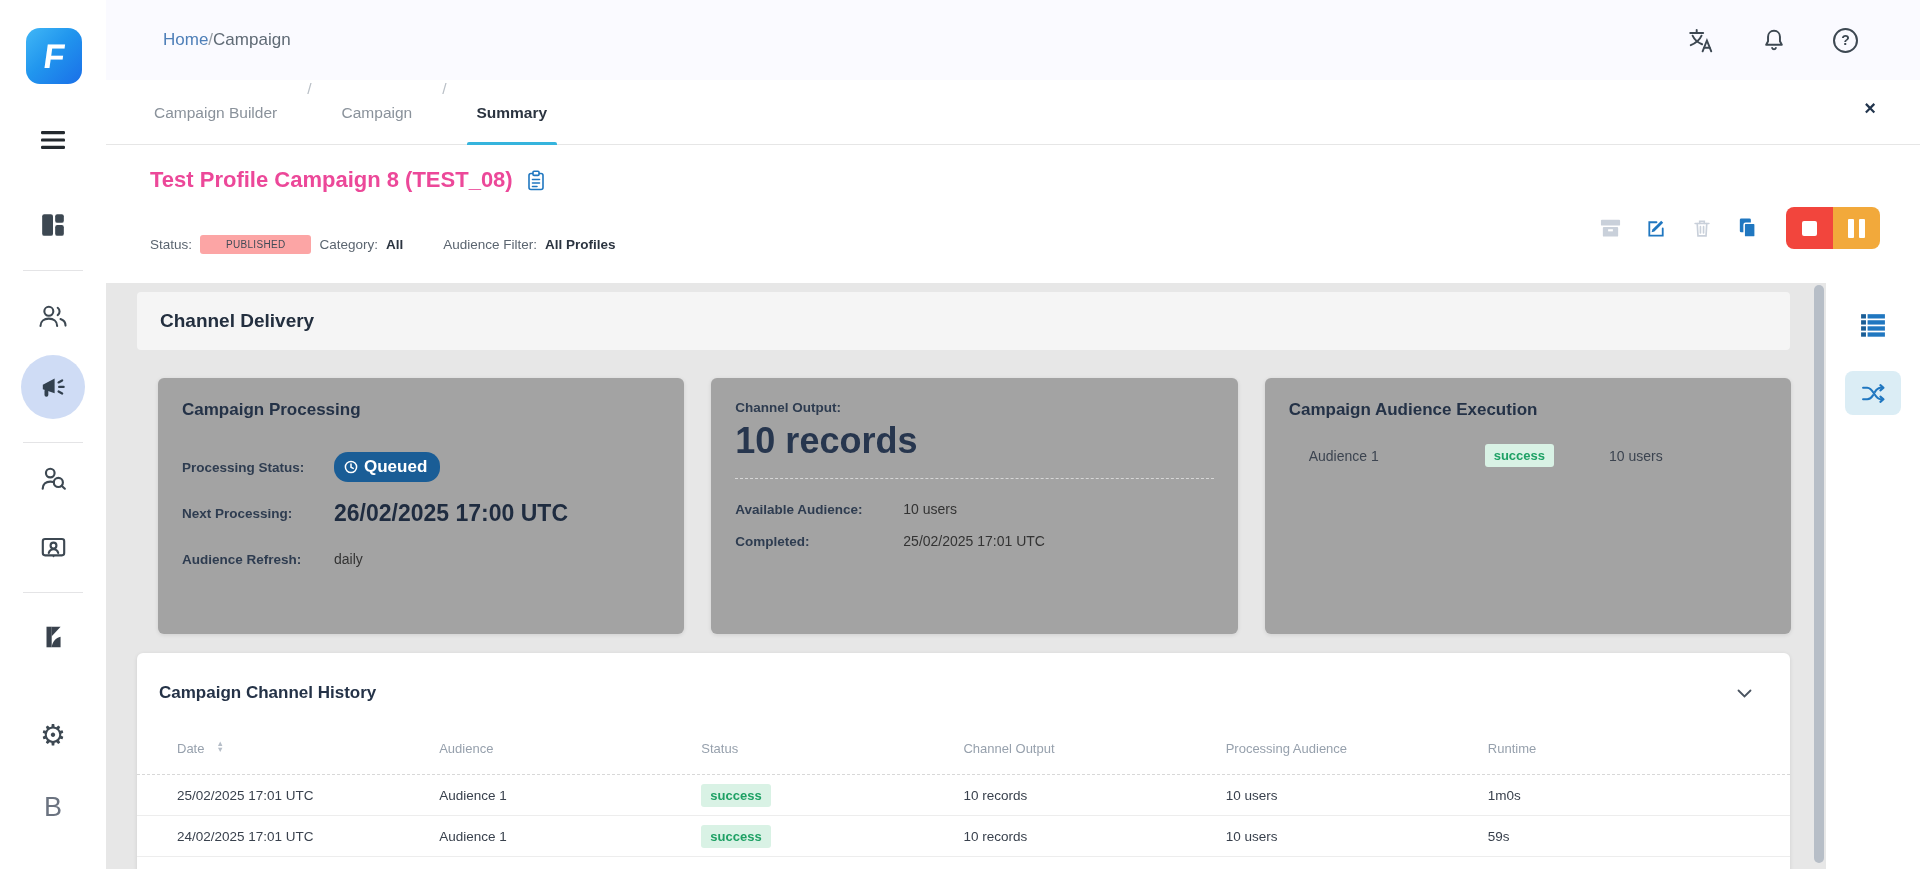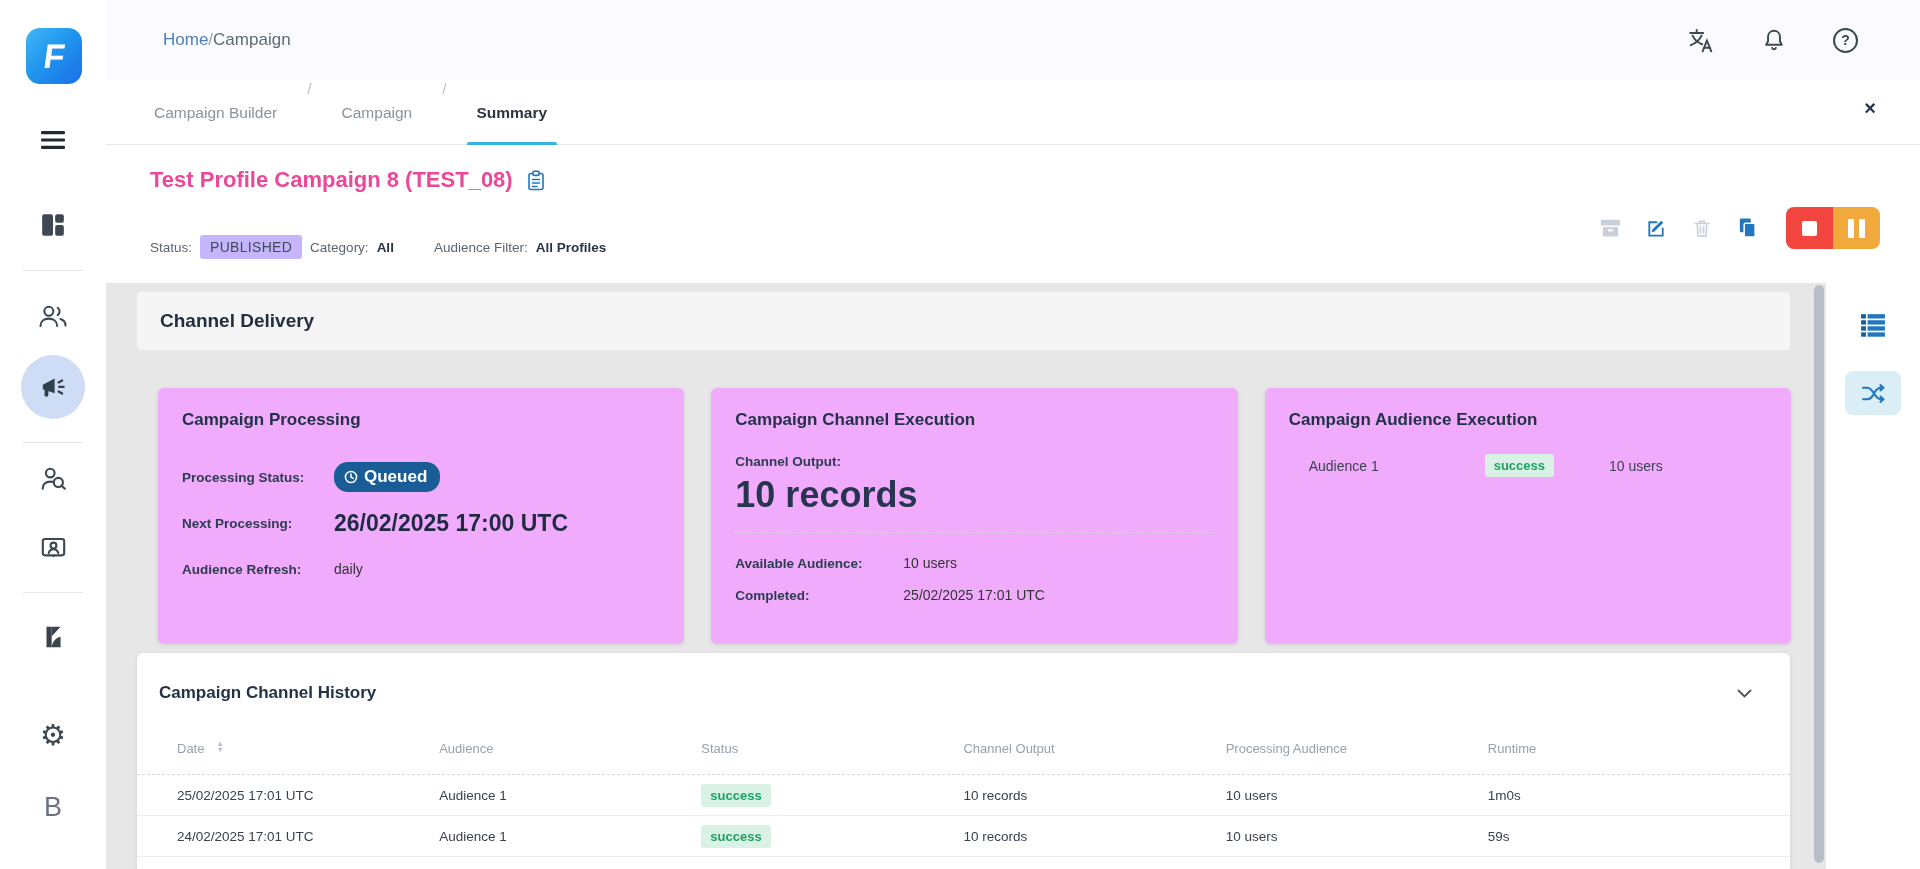--- a/index.html
+++ b/index.html
@@ -45,37 +45,37 @@
   .close-x { position:absolute; right:44px; top:18px; font-size:20px; font-weight:700; color:#22354d; cursor:pointer; line-height:1; }
 
   
   .title-sec { position:absolute; left:106px; top:145px; width:1814px; height:138px; background:#fff; }
   .page-title-row { position:absolute; left:44px; top:22px; display:flex; align-items:center; gap:14px; }
   .page-title { margin:0; font-size:22px; font-weight:700; color:#ec4899; }
   .clipboard-btn { cursor:pointer; display:flex; }
   .meta-row { position:absolute; left:44px; top:90px; display:flex; align-items:center; font-size:13.5px; color:#5b6570; }
   .meta-label { margin-right:8px; }
   .meta-value { font-weight:700; color:#2b3440; }
-  .badge-published { background:#c4b5fd; color:#414b57; font-size:14px; padding:4px 10px; border-radius:3px; margin-right:8px; letter-spacing:.3px; } .gap-lg { width:40px; }
+  .badge-published { background:#fca5a5; color:#414b57; font-size:10px; padding:4px 26px; border-radius:3px; margin-right:8px; letter-spacing:.3px; } .gap-lg { width:40px; }
   .actions { position:absolute; right:40px; top:62px; display:flex; align-items:center; gap:23px; }
   .act-icon { cursor:pointer; display:flex; }
   .btn-group { display:flex; margin-left:4px; }
   .btn-stop { width:47px; height:42px; background:#f2453d; border-radius:8px 0 0 8px; display:flex; align-items:center; justify-content:center; cursor:pointer; }
   .btn-stop .sq { width:15px; height:15px; background:#fff; border-radius:2px; }
   .btn-pause { width:47px; height:42px; background:#f2a93b; border-radius:0 8px 8px 0; display:flex; align-items:center; justify-content:center; gap:5px; cursor:pointer; }
   .btn-pause .bar { width:6px; height:19px; background:#fff; border-radius:1px; }
 
   
   .content { position:absolute; left:106px; top:283px; width:1706px; height:586px; background:#e7e7e7; overflow:hidden; }
   .section-bar { position:absolute; left:31px; top:9px; width:1653px; height:58px; background:#f5f5f5; border-radius:4px;
                  display:flex; align-items:center; padding-left:23px; }
   .section-title { font-size:19px; font-weight:700; color:#232f3f; }
 
   .cards { position:absolute; left:52px; top:95px; width:1633px; display:flex; gap:27px; }
-  .card { flex:1; height:256px; background:#f0abfc; border-radius:6px; box-shadow:0 1px 4px rgba(0,0,0,.10); padding:22px 24px;margin-top:10px; }
+  .card { flex:1; height:256px; background:#a3a3a3; border-radius:6px; box-shadow:0 1px 4px rgba(0,0,0,.10); padding:22px 24px; }
   .card-title { margin:0 0 24px 0; font-size:17px; font-weight:700; color:#243247; }
   .kv-row { display:flex; align-items:center; min-height:46px; }
   .kv-label { width:152px; font-size:13.5px; font-weight:700; color:#2e3c50; flex-shrink:0; }
   .kv-label-wide { width:168px; font-size:13.5px; font-weight:700; color:#2e3c50; flex-shrink:0; }
   .kv-value { font-size:14px; color:#333; }
   .kv-big-date { font-size:23px; font-weight:700; color:#1f2c40; }
   .badge-queued { background:#1a5d96; color:#fff; font-size:17px; font-weight:700; border-radius:14px;
                   padding:5px 13px 5px 10px; display:inline-flex; align-items:center; gap:6px; }
   .big-records { font-size:36px; font-weight:700; color:#27364e; margin:4px 0 0 0; line-height:1.2; }
   .dashed-div { border:none; border-top:1px dashed #d6d6d6; margin:16px 0 6px 0; }
@@ -323,21 +323,20 @@
           <span class="kv-label">Next Processing:</span>
           <span class="kv-big-date">26/02/2025 17:00 UTC</span>
         </div>
         <div class="kv-row">
           <span class="kv-label">Audience Refresh:</span>
           <span class="kv-value">daily</span>
         </div>
       </div>
 
       <div class="card">
-        <h2 class="card-title">Campaign Channel Execution</h2>
         <div class="kv-label" style="width:auto">Channel Output:</div>
         <p class="big-records">10 records</p>
         <hr class="dashed-div">
         <div class="kv-row-sm">
           <span class="kv-label-wide">Available Audience:</span>
           <span class="kv-value">10 users</span>
         </div>
         <div class="kv-row-sm">
           <span class="kv-label-wide">Completed:</span>
           <span class="kv-value">25/02/2025 17:01 UTC</span>

